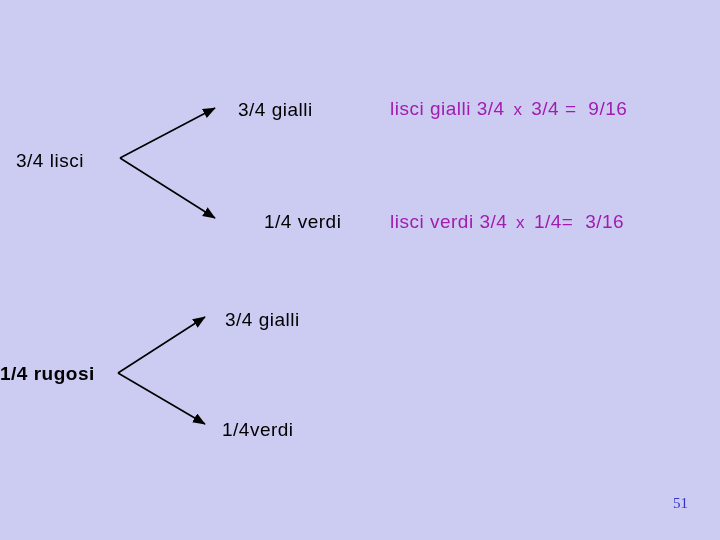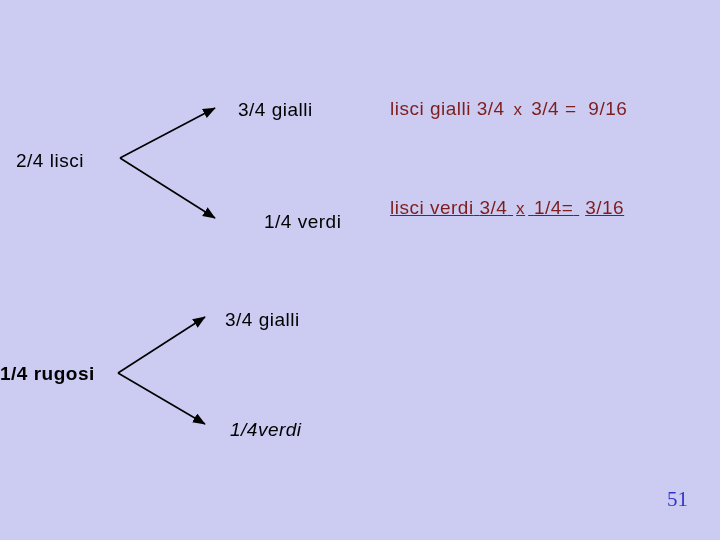--- a/index.html
+++ b/index.html
@@ -24,32 +24,32 @@
     color: #000000;
     font-size: 19px;
     letter-spacing: 0.5px;
     white-space: nowrap;
     text-align: right;
   }
   .branch-label {
     color: #000000;
   }
   .product {
-    color: #7f1d1d;
+    color: #a21caf;
   }
   .product .times {
     font-size: 17px;
     padding: 0 3px;
   }
   .page-number {
     position: absolute;
     right: 32px;
     bottom: 28px;
     color: #3333cc;
-    font-size: 21px;
+    font-size: 15px;
     font-family: "Liberation Serif", serif;
   }
   svg.arrows {
     position: absolute;
     left: 0;
     top: 0;
     width: 720px;
     height: 540px;
     pointer-events: none;
   }
@@ -66,41 +66,41 @@
       </marker>
     </defs>
 
     <line x1="120" y1="158" x2="215" y2="108" stroke="#000000" stroke-width="1.6" marker-end="url(#ah)"></line>
     <line x1="120" y1="158" x2="215" y2="218" stroke="#000000" stroke-width="1.6" marker-end="url(#ah)"></line>
 
     <line x1="118" y1="373" x2="205" y2="317" stroke="#000000" stroke-width="1.6" marker-end="url(#ah)"></line>
     <line x1="118" y1="373" x2="205" y2="424" stroke="#000000" stroke-width="1.6" marker-end="url(#ah)"></line>
   </svg>
 
-  <div class="node branch-label" style="left:16px; top:150px;">2/4 lisci</div>
+  <div class="node branch-label" style="left:16px; top:150px;">3/4 lisci</div>
 
   <div class="node branch-label" style="left:0px; top:363px;font-weight:bold;">1/4 rugosi</div>
 
   <div class="node branch-label" style="left:238px; top:99px;">3/4 gialli</div>
 
   <div class="node branch-label" style="left:236px; top:211px;margin-left:28px;">1/4 verdi</div>
 
   <div class="node branch-label" style="left:225px; top:309px;">3/4 gialli</div>
 
-  <div class="node branch-label" style="left:230px; top:419px;font-style:italic;">1/4verdi</div>
+  <div class="node branch-label" style="left:222px; top:419px;">1/4verdi</div>
 
   <div class="node product" style="left:390px; top:98px;">
     <span>lisci gialli</span>
     <span>3/4</span>
     <span class="times">x</span>
     <span>3/4 =</span>
     <span style="padding-left:6px;">9/16</span>
   </div>
 
-  <div class="node product" style="left:390px; top:197px;text-decoration:underline;">
+  <div class="node product" style="left:390px; top:211px;">
     <span>lisci verdi</span>
     <span>3/4</span>
     <span class="times">x</span>
     <span>1/4=</span>
     <span style="padding-left:6px;">3/16</span>
   </div>
 
 
 
   <div class="page-number">51</div>

